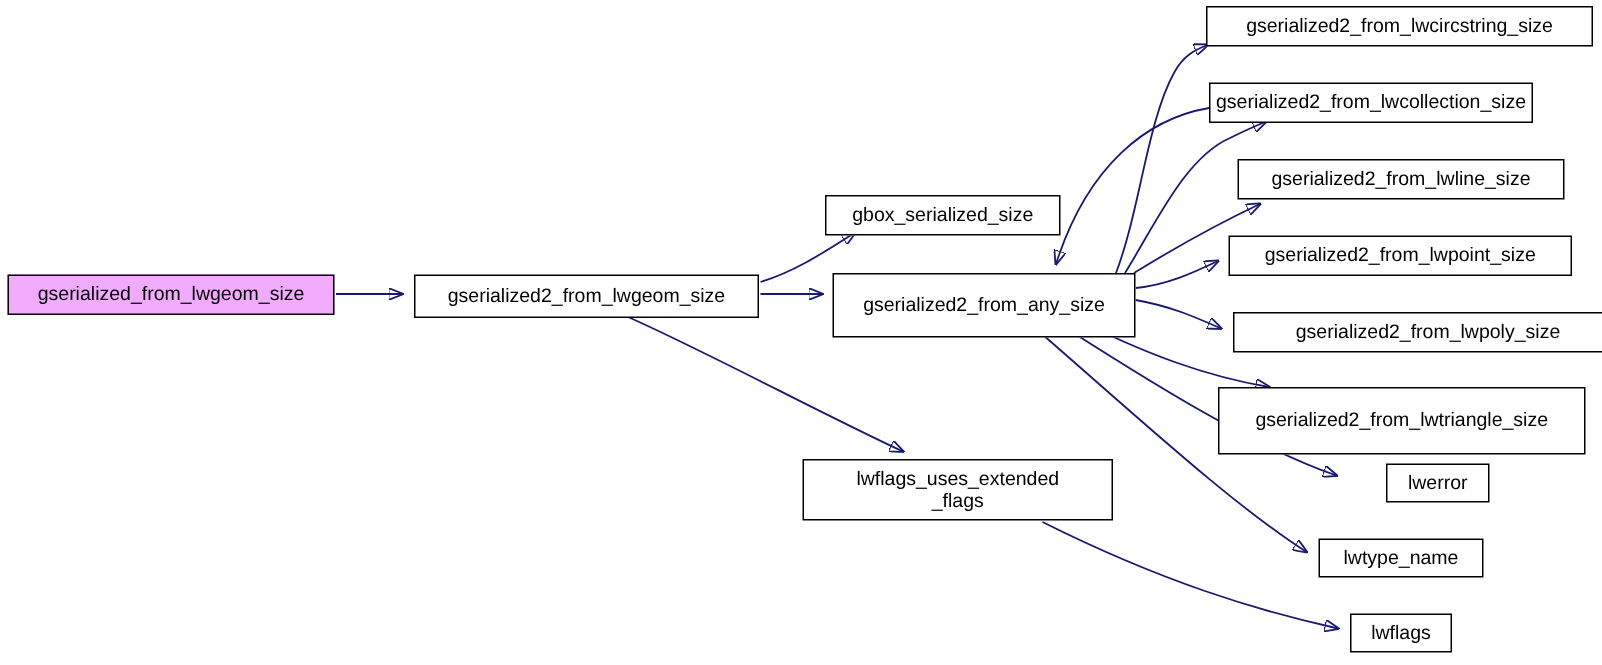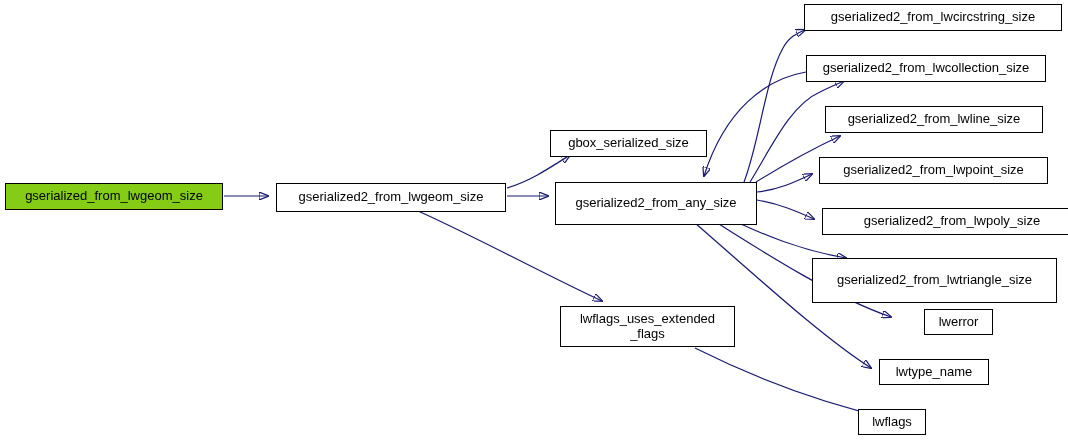--- a/index.html
+++ b/index.html
@@ -26,21 +26,21 @@
     font-size: 13px;
     line-height: 1.15;
     display: flex;
     flex-direction: column;
     align-items: center;
     justify-content: center;
     white-space: nowrap;
     cursor: pointer;
   }
   .node.root {
-    background: #84cc16;
+    background: #f0abfc;
     border-width: 1.5px;
     cursor: default;
   }
 </style>
 </head>
 <body>
 
 <div class="canvas">
 
   <svg class="edges" viewBox="0 0 1068 443" xmlns="http://www.w3.org/2000/svg">
@@ -74,30 +74,30 @@
   </div>
 
   <div class="node" style="left:550px; top:130px; width:157px; height:27px">
     <span>gbox_serialized_size</span>
   </div>
 
   <div class="node" style="left:555px; top:182px; width:202px; height:43px">
     <span>gserialized2_from_any_size</span>
   </div>
 
-  <div class="node" style="left:560px; top:306px; width:175px; height:41px">
+  <div class="node" style="left:535px; top:306px; width:207px; height:41px">
     <span>lwflags_uses_extended</span>
     <span>_flags</span>
   </div>
 
   <div class="node" style="left:804px; top:4px; width:258px; height:27px">
     <span>gserialized2_from_lwcircstring_size</span>
   </div>
 
-  <div class="node" style="left:806px; top:55px; width:240px; height:27px">
+  <div class="node" style="left:806px; top:55px; width:216px; height:27px">
     <span>gserialized2_from_lwcollection_size</span>
   </div>
 
   <div class="node" style="left:825px; top:106px; width:218px; height:27px">
     <span>gserialized2_from_lwline_size</span>
   </div>
 
   <div class="node" style="left:819px; top:157px; width:229px; height:27px">
     <span>gserialized2_from_lwpoint_size</span>
   </div>
@@ -111,17 +111,17 @@
   </div>
 
   <div class="node" style="left:924px; top:309px; width:69px; height:26px">
     <span>lwerror</span>
   </div>
 
   <div class="node" style="left:879px; top:359px; width:110px; height:26px">
     <span>lwtype_name</span>
   </div>
 
-  <div class="node" style="left:858px; top:409px; width:68px; height:26px">
+  <div class="node" style="left:900px; top:409px; width:68px; height:26px">
     <span>lwflags</span>
   </div>
 
 </div>
 
 </body></html>

